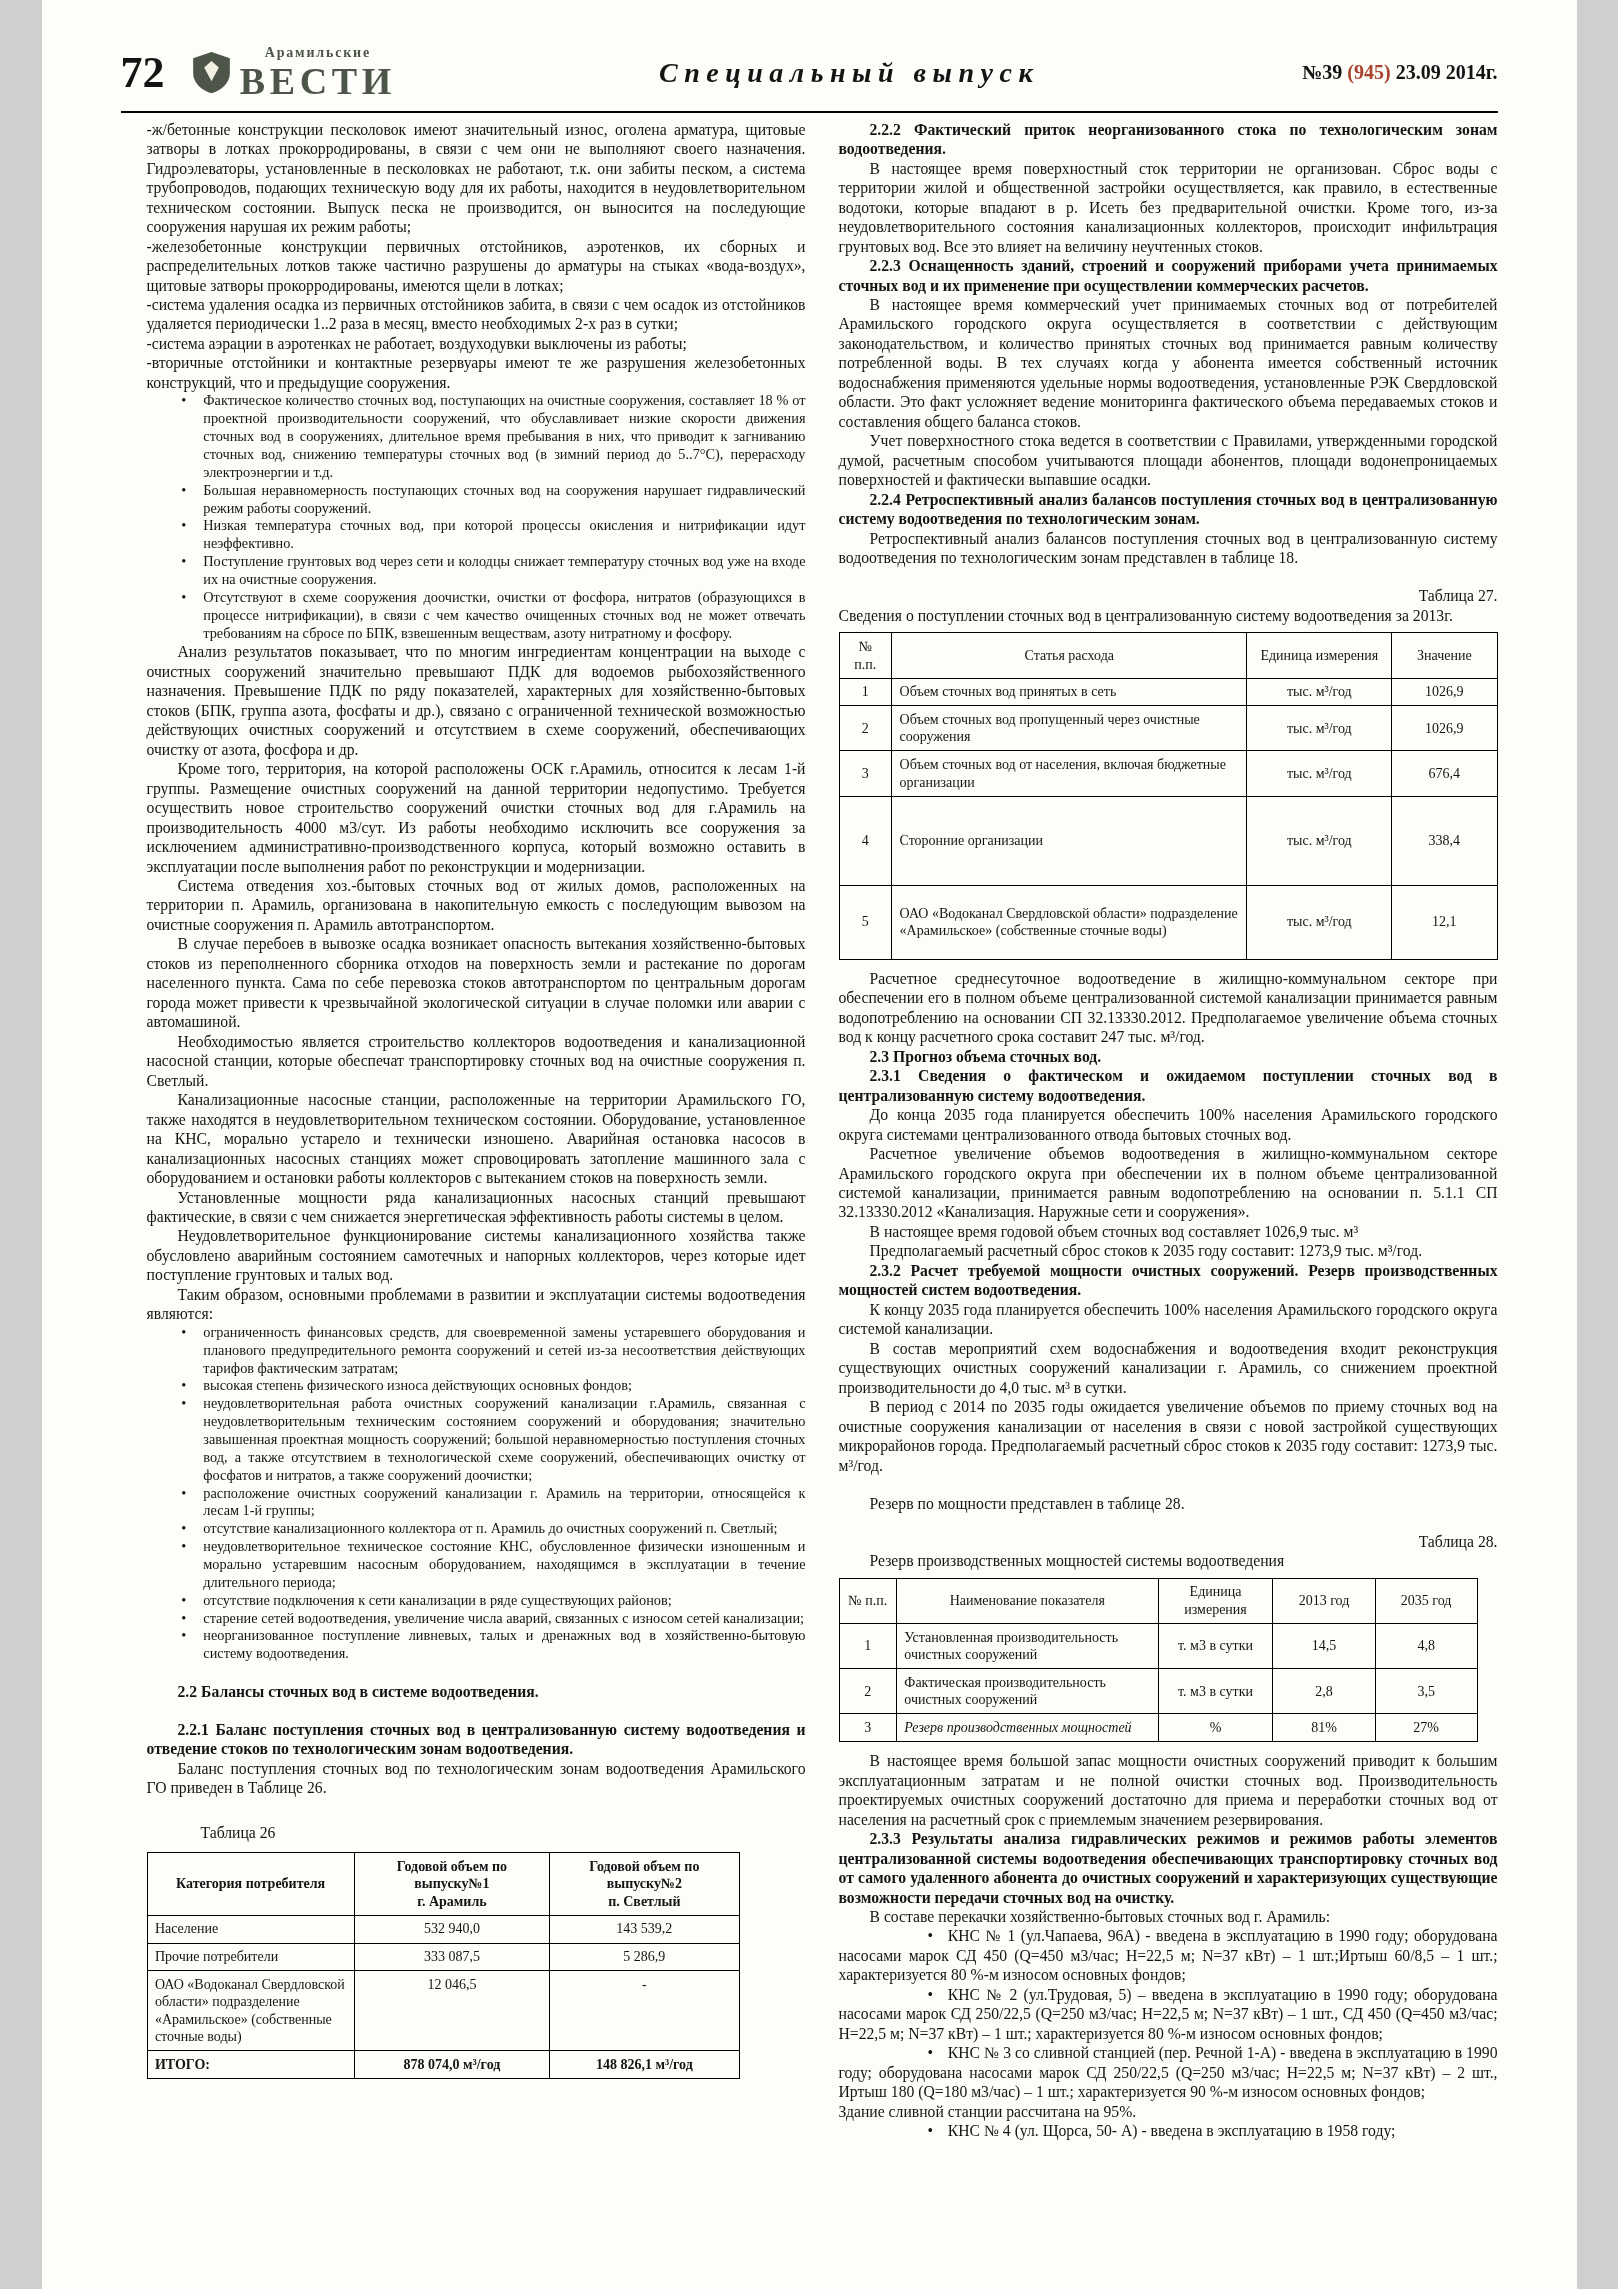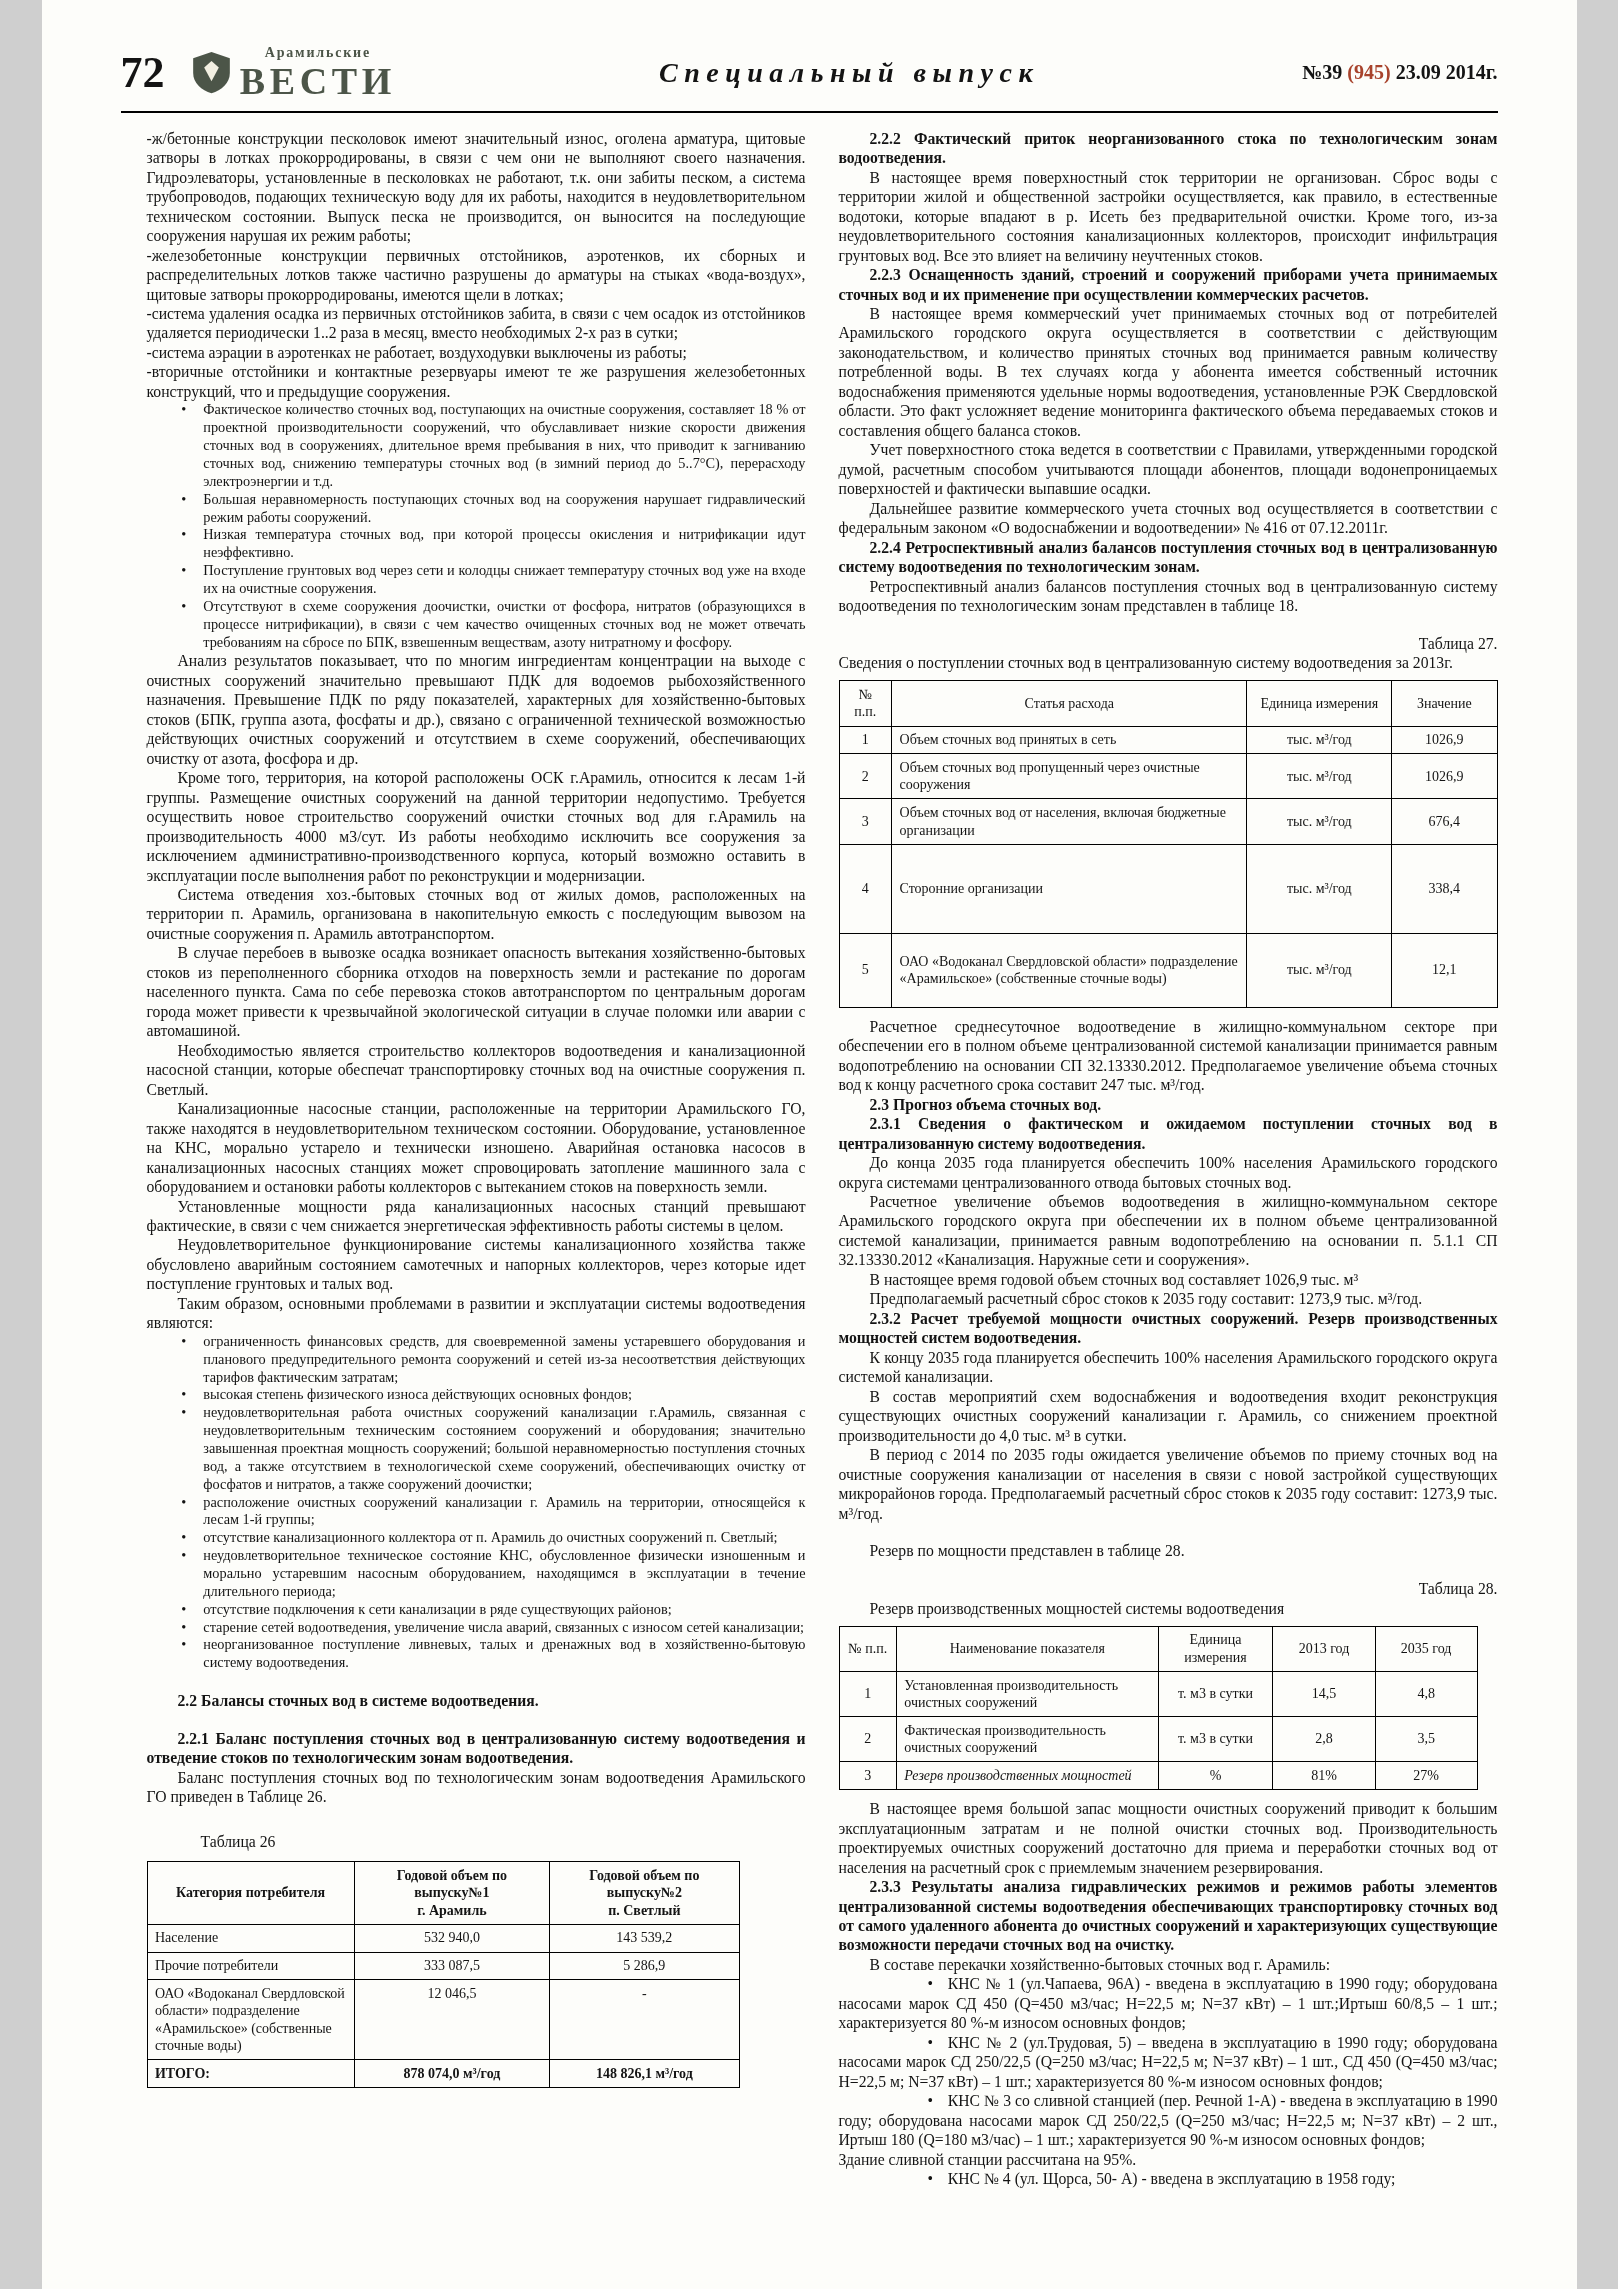--- a/index.html
+++ b/index.html
@@ -10,21 +10,21 @@
   .pagenum{font-size:44px;font-weight:bold;line-height:1;}
   .logo{display:flex;align-items:center;gap:8.3px;color:var(--logo,#4c5548);}
   .logo svg{display:block;}
   .logo-txt{display:flex;flex-direction:column;line-height:1;}
   .logo-small{font-size:14px;font-weight:bold;letter-spacing:1.8px;margin-left:25px;}
   .logo-big{font-size:38px;font-weight:bold;letter-spacing:4.6px;margin-top:1.8px;}
   .issue-title{flex:1;text-align:center;font-size:28px;font-weight:bold;font-style:italic;letter-spacing:6.5px;}
   .issue-info{font-size:20px;font-weight:bold;white-space:nowrap;}
   .issue-info .accent{color:var(--accent,#a8432c);}
   
-  .columns{display:flex;gap:33px;padding:16px 0 0 26px;}
+  .columns{display:flex;gap:33px;padding:7px 0 0 26px;}
   .col{flex:1;min-width:0;font-size:15.7px;line-height:1.24;text-align:justify;}
   .col p{margin:0;}
   .p{text-indent:31px;}
   .h{font-weight:bold;text-indent:31px;}
   .flush{}
   .caption{}
   .a-right{text-align:right;}
   .a-left{text-align:left;padding-left:54px;}
   .bullet{display:flex;padding-left:33px;font-size:14.3px;line-height:1.25;}
   .bullet .dot{flex:none;width:22px;padding-left:1.8px;}
@@ -179,21 +179,20 @@
             </tr>
           </tbody>
         </table>
       </section>
     <section class="col" id="col-right">
         <p class="h">2.2.2 Фактический приток неорганизованного стока по технологическим зонам водоотведения.</p>
         <p class="p">В настоящее время поверхностный сток территории не организован. Сброс воды с территории жилой и общественной застройки осуществляется, как правило, в естественные водотоки, которые впадают в р. Исеть без предварительной очистки. Кроме того, из-за неудовлетворительного состояния канализационных коллекторов, происходит инфильтрация грунтовых вод. Все это влияет на величину неучтенных стоков.</p>
         <p class="h">2.2.3 Оснащенность зданий, строений и сооружений приборами учета принимаемых сточных вод и их применение при осуществлении коммерческих расчетов.</p>
         <p class="p">В настоящее время коммерческий учет принимаемых сточных вод от потребителей Арамильского городского округа осуществляется в соответствии с действующим законодательством, и количество принятых сточных вод принимается равным количеству потребленной воды. В тех случаях когда у абонента имеется собственный источник водоснабжения применяются удельные нормы водоотведения, установленные РЭК Свердловской области. Это факт усложняет ведение мониторинга фактического объема передаваемых стоков и составления общего баланса стоков.</p>
         <p class="p">Учет поверхностного стока ведется в соответствии с Правилами, утвержденными городской думой, расчетным способом учитываются площади абонентов, площади водонепроницаемых поверхностей и фактически выпавшие осадки.</p>
-        <p class="p">Дальнейшее развитие коммерческого учета сточных вод осуществляется в соответствии с федеральным законом «О водоснабжении и водоотведении» № 416 от 07.12.2011г.</p>
         <p class="h">2.2.4 Ретроспективный анализ балансов поступления сточных вод в централизованную систему водоотведения по технологическим зонам.</p>
         <p class="p">Ретроспективный анализ балансов поступления сточных вод в централизованную систему водоотведения по технологическим зонам представлен в таблице 18.</p>
         <p class="caption a-right" style="margin-top: 18.5px;">Таблица 27.</p>
         <p class="flush">Сведения о поступлении сточных вод в централизованную систему водоотведения за 2013г.</p>
         <table class="doc-table table-27">
           <colgroup>
             <col style="width: 8%;">
             <col style="width: 54%;">
             <col style="width: 22%;">
             <col style="width: 16%;">

